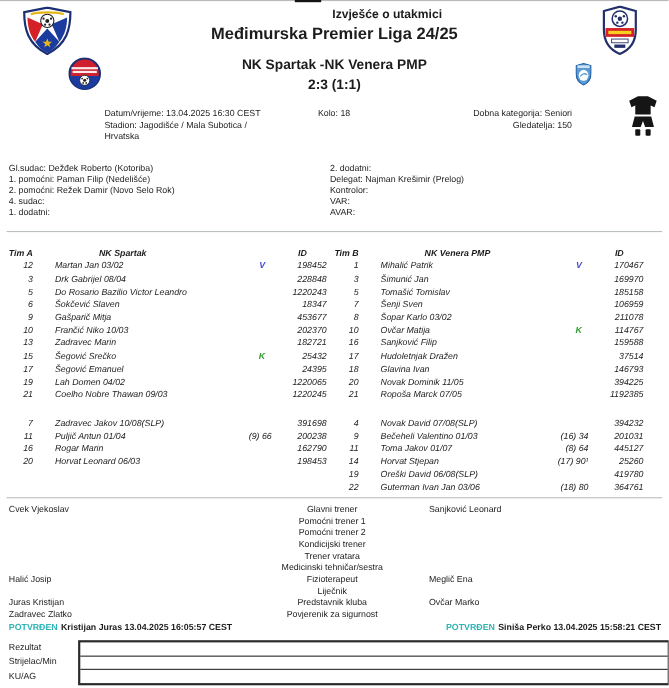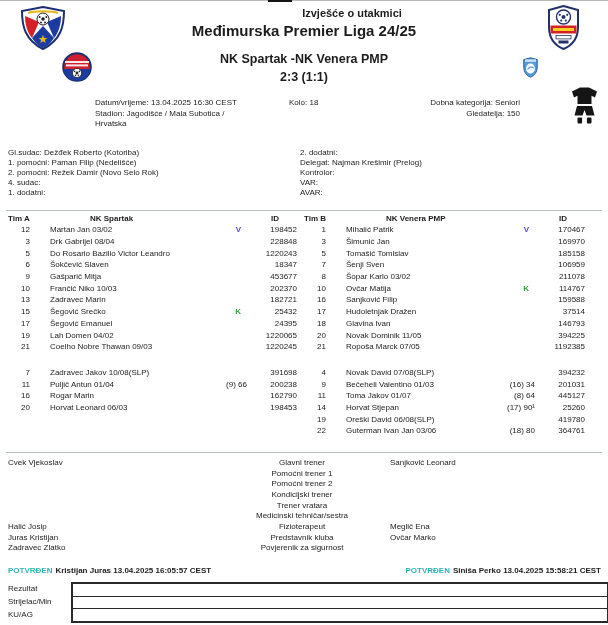--- a/index.html
+++ b/index.html
@@ -18,21 +18,21 @@
   
   .info-left{position:absolute;left:75px;top:98px;width:162px;line-height:10.5px;margin-left:20px;}
   .info-round{position:absolute;left:289px;top:98px;}
   .info-right{position:absolute;right:88px;top:98px;text-align:right;line-height:10.5px;}
 
   
   .off-left{position:absolute;left:8px;top:148px;line-height:10px;}
   .off-right{position:absolute;left:300px;top:148px;line-height:10px;}
 
   
-  .ttable{position:absolute;top:212px;}
+  .ttable{position:absolute;top:224px;font-style:italic;}
   .ttable.a{left:8px;width:289px;}
   .ttable.bb{left:304px;width:281px;}
   .theader{display:flex;height:12px;align-items:center;font-weight:700;}
   .tlabel{width:42px;flex:none;}
   .tname{flex:1;padding-left:40px;}
   .tid{width:44px;flex:none;text-align:center;}
   .prow{display:flex;align-items:center;height:11.7px;}
   .pnum{width:22px;flex:none;text-align:right;}
   .pname{flex:1;margin-left:20px;white-space:nowrap;overflow:hidden;}
   .pmid{width:52px;flex:none;text-align:right;padding-right:6px;white-space:nowrap;}
@@ -408,20 +408,25 @@
         <span class="sleft"></span>
         <span class="srole">Medicinski tehničar/sestra</span>
         <span class="sright"></span>
       </div>
       <div class="srow">
         <span class="sleft">Halić Josip</span>
         <span class="srole">Fizioterapeut</span>
         <span class="sright">Meglič Ena</span>
       </div>
       <div class="srow">
+        <span class="sleft"></span>
+        <span class="srole">Liječnik</span>
+        <span class="sright"></span>
+      </div>
+      <div class="srow">
         <span class="sleft">Juras Kristijan</span>
         <span class="srole">Predstavnik kluba</span>
         <span class="sright">Ovčar Marko</span>
       </div>
       <div class="srow">
         <span class="sleft">Zadravec Zlatko</span>
         <span class="srole">Povjerenik za sigurnost</span>
         <span class="sright"></span>
       </div>
     </div>

